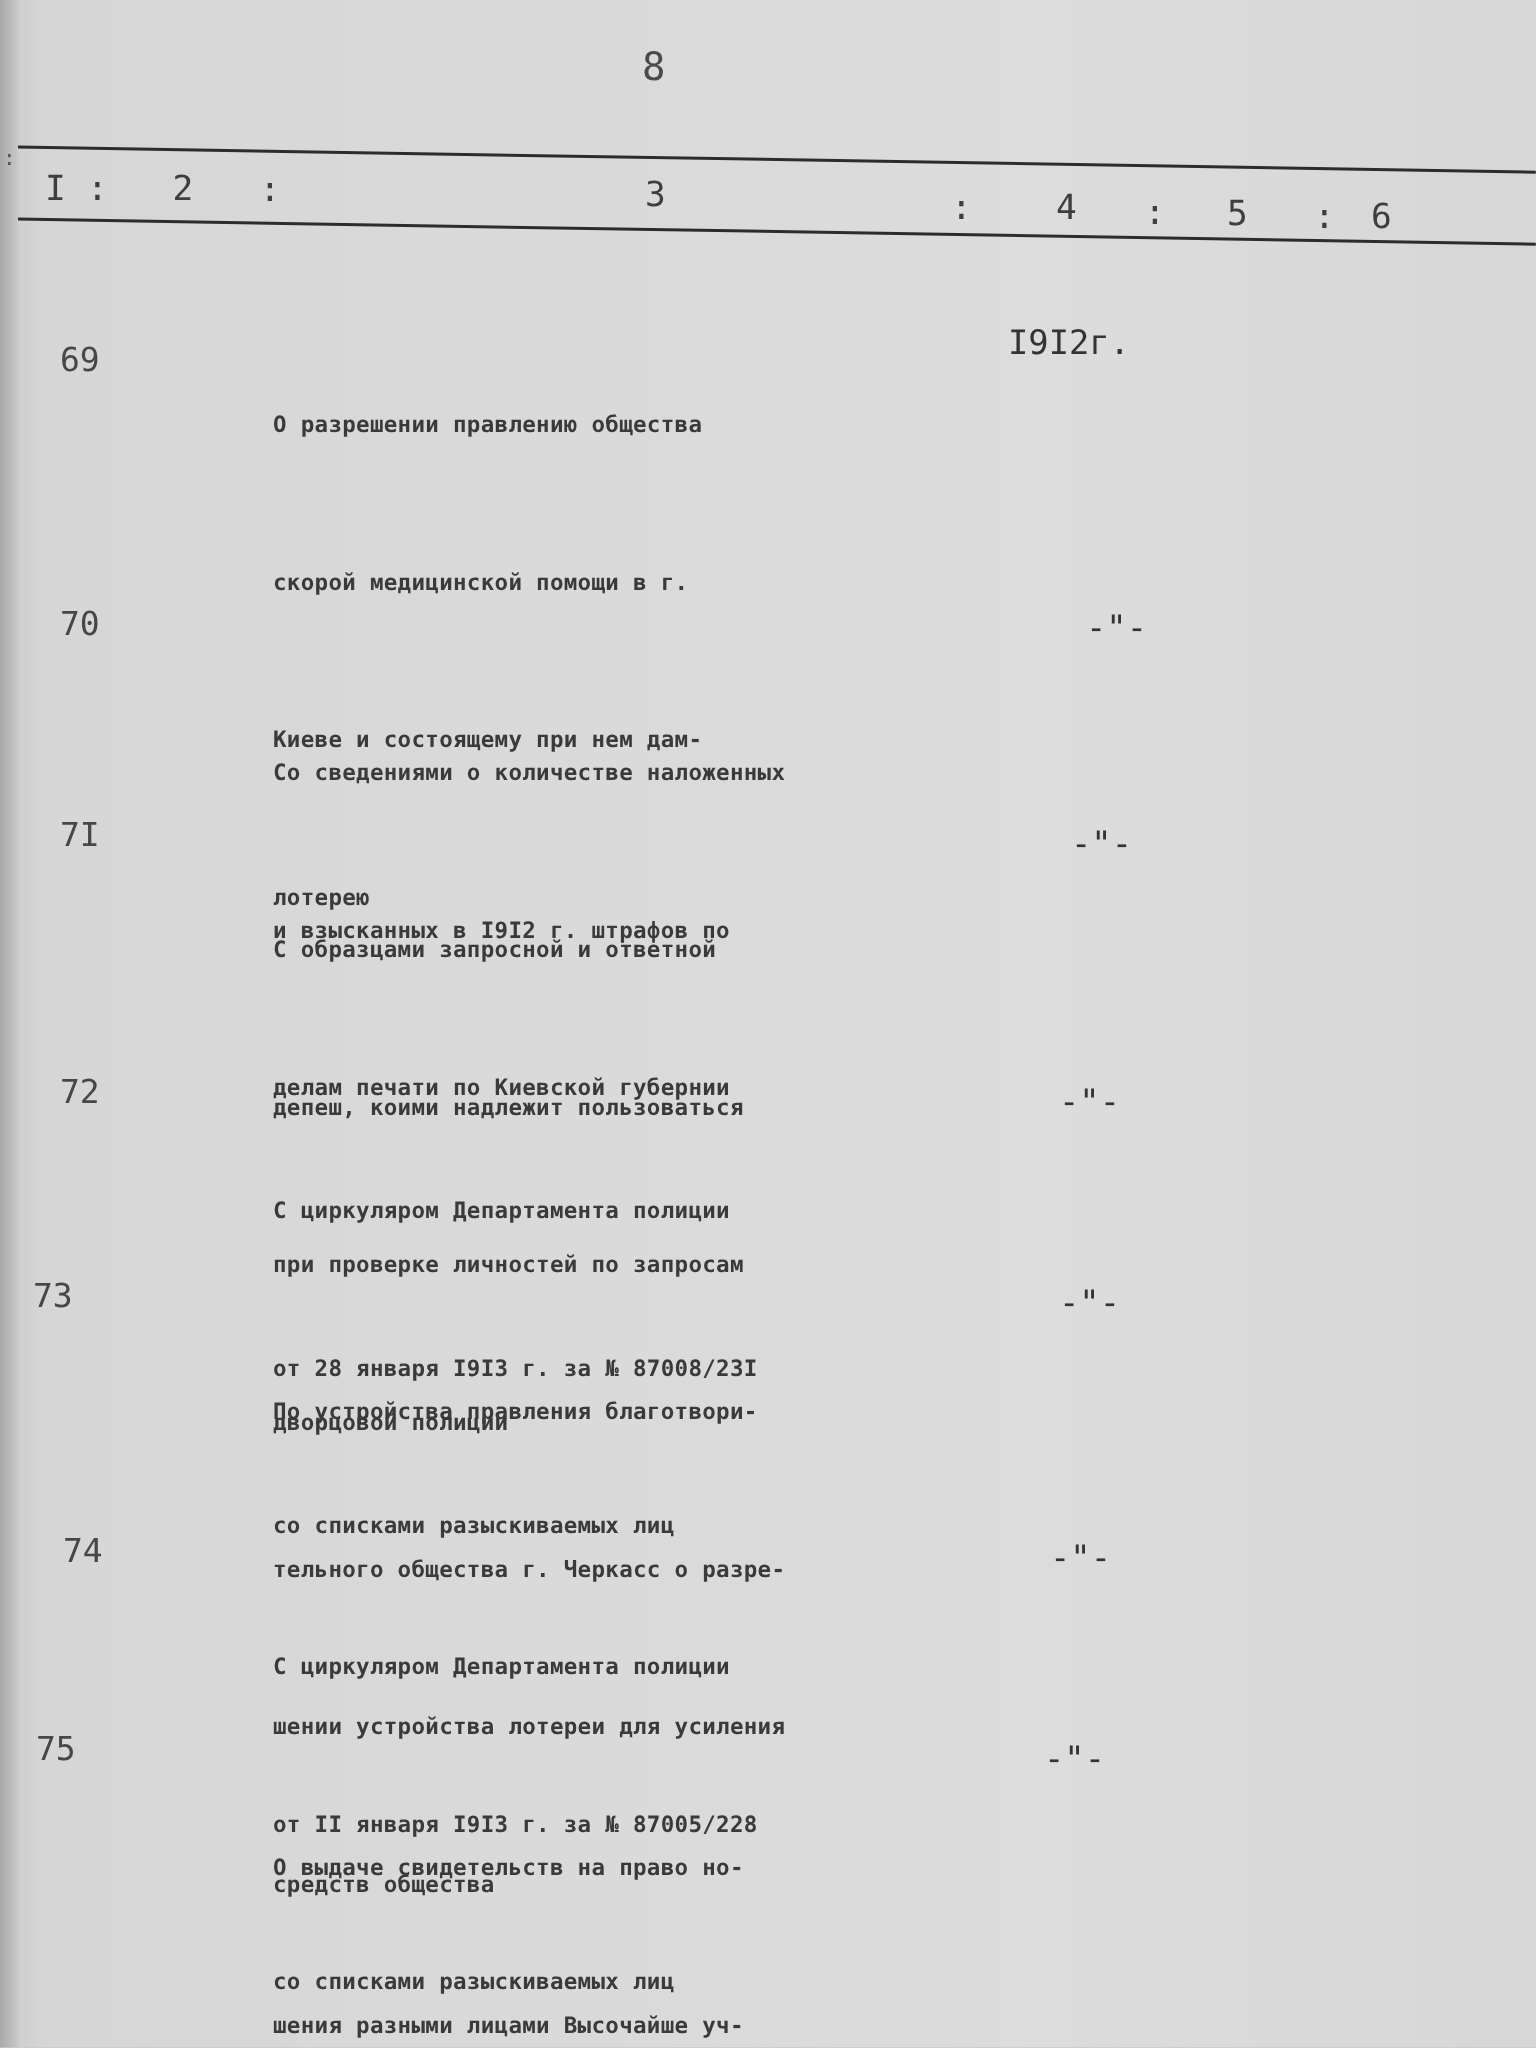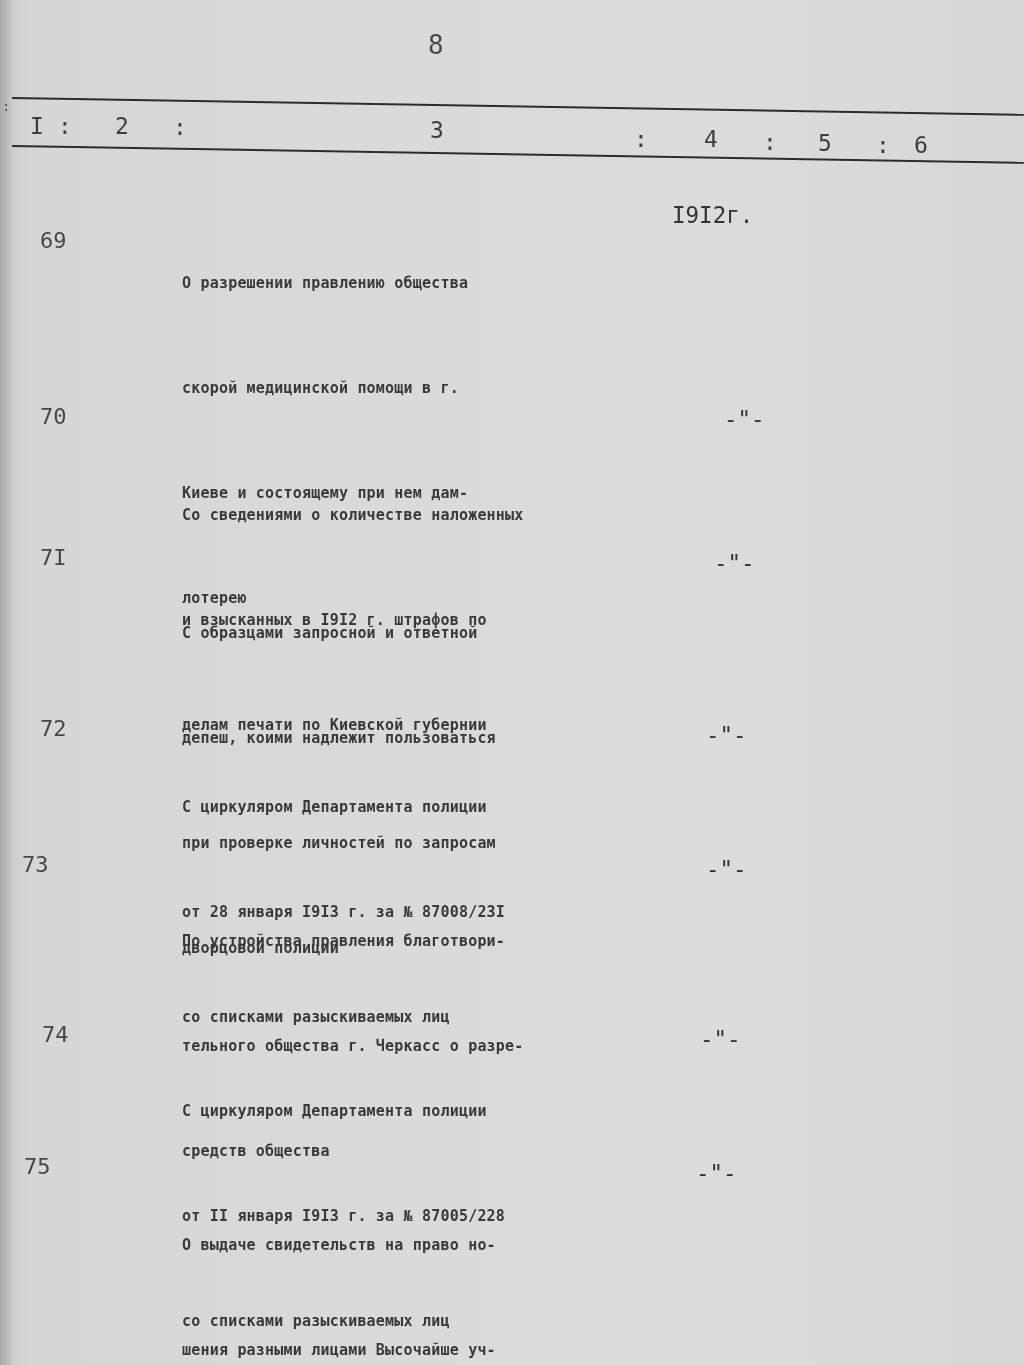--- a/index.html
+++ b/index.html
@@ -113,21 +113,21 @@
   </div>
 
   <div>
     <span class="entry-num" style="left:40px;top:196px;margin-top:32px;">69</span>
     <div class="entry-text" style="top:196px;">
       <div>О разрешении правлению общества</div>
       <div>скорой медицинской помощи в г.</div>
       <div>Киеве и состоящему при нем дам-</div>
       <div>лотерею</div>
     </div>
-    <span class="entry-date" style="left:672px;top:202px;">I9I2г.</span>
+    <span class="entry-date" style="left:672px;top:216px;">I9I2г.</span>
   </div>
 
   <div>
     <span class="entry-num" style="left:40px;top:404px;">70</span>
     <div class="entry-text" style="top:428px;">
       <div>Со сведениями о количестве наложенных</div>
       <div>и взысканных в I9I2 г. штрафов по</div>
       <div>делам печати по Киевской губернии</div>
     </div>
     <span class="entry-date" style="left:724px;top:406px;">-"-</span>
@@ -152,20 +152,21 @@
       <div>со списками разыскиваемых лиц</div>
     </div>
     <span class="entry-date" style="left:706px;top:722px;">-"-</span>
   </div>
 
   <div>
     <span class="entry-num" style="left:22px;top:852px;">73</span>
     <div class="entry-text" style="top:854px;">
       <div>По устройства правления благотвори-</div>
       <div>тельного общества г. Черкасс о разре-</div>
+      <div>шении устройства лотереи для усиления</div>
       <div>средств общества</div>
     </div>
     <span class="entry-date" style="left:706px;top:856px;">-"-</span>
   </div>
 
   <div>
     <span class="entry-num" style="left:42px;top:1022px;">74</span>
     <div class="entry-text" style="top:1024px;">
       <div>С циркуляром Департамента полиции</div>
       <div>от II января I9I3 г. за № 87005/228</div>

